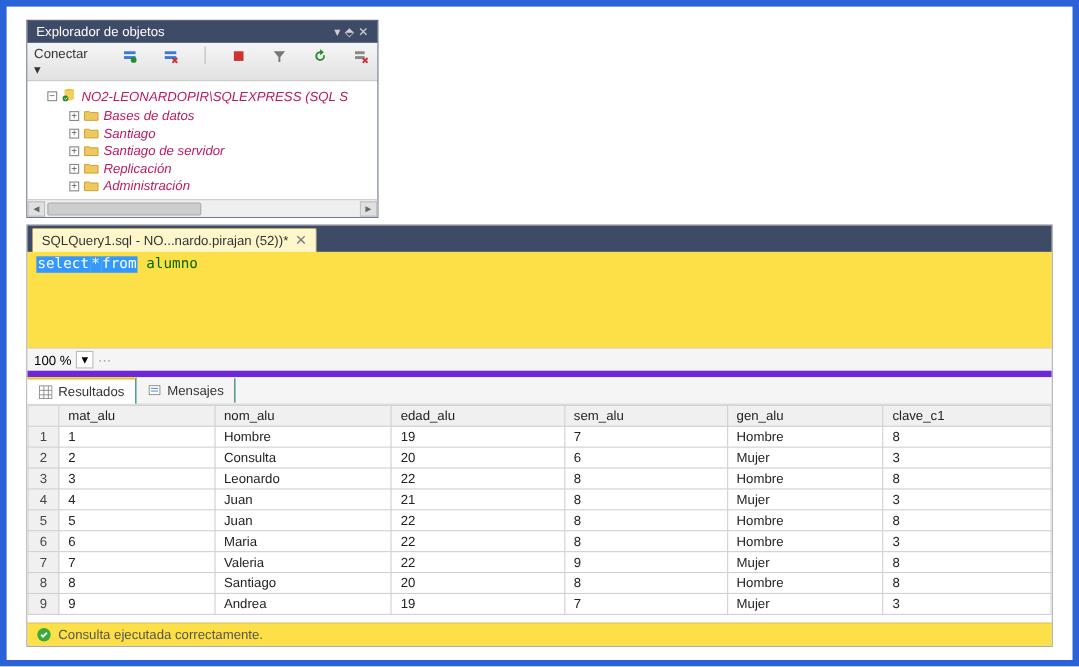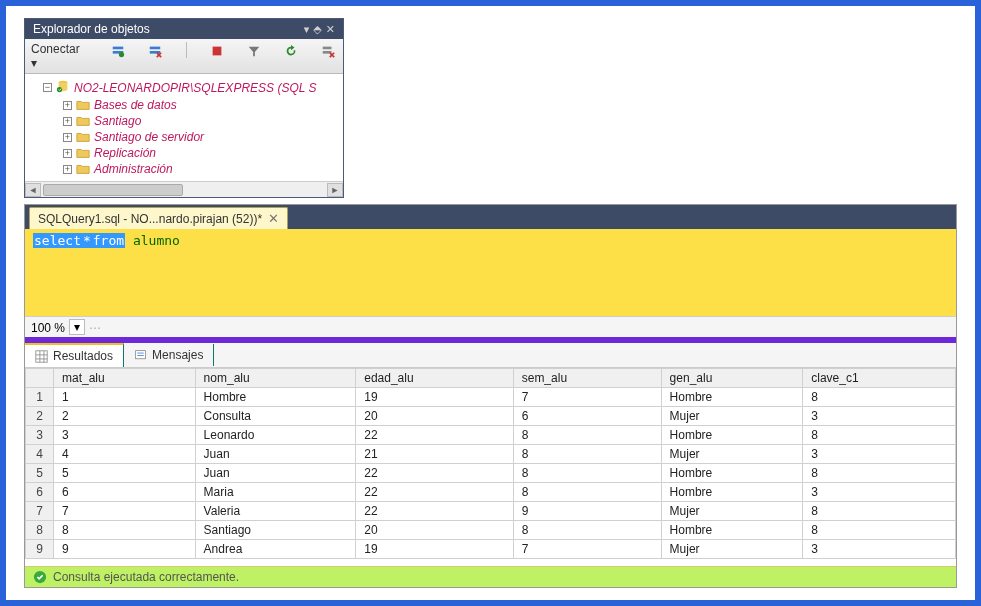--- a/index.html
+++ b/index.html
@@ -209,21 +209,21 @@
       color:#444;
     }
     table.grid th.rownum-h {
       background:#f0f0f0;
       width:28px;
     }
     table.grid td.selected-cell {
       border:1px dotted #333;
     }
     .status-bar {
-      background:#bef264;
+      background:#fde047;
       border-top:1px solid #d8c870;
       padding:3px 8px;
       display:flex;
       align-items:center;
       gap:6px;
       color:#555;
     }
     .status-bar svg { width:14px; height:14px; }
   </style>
 </head>

